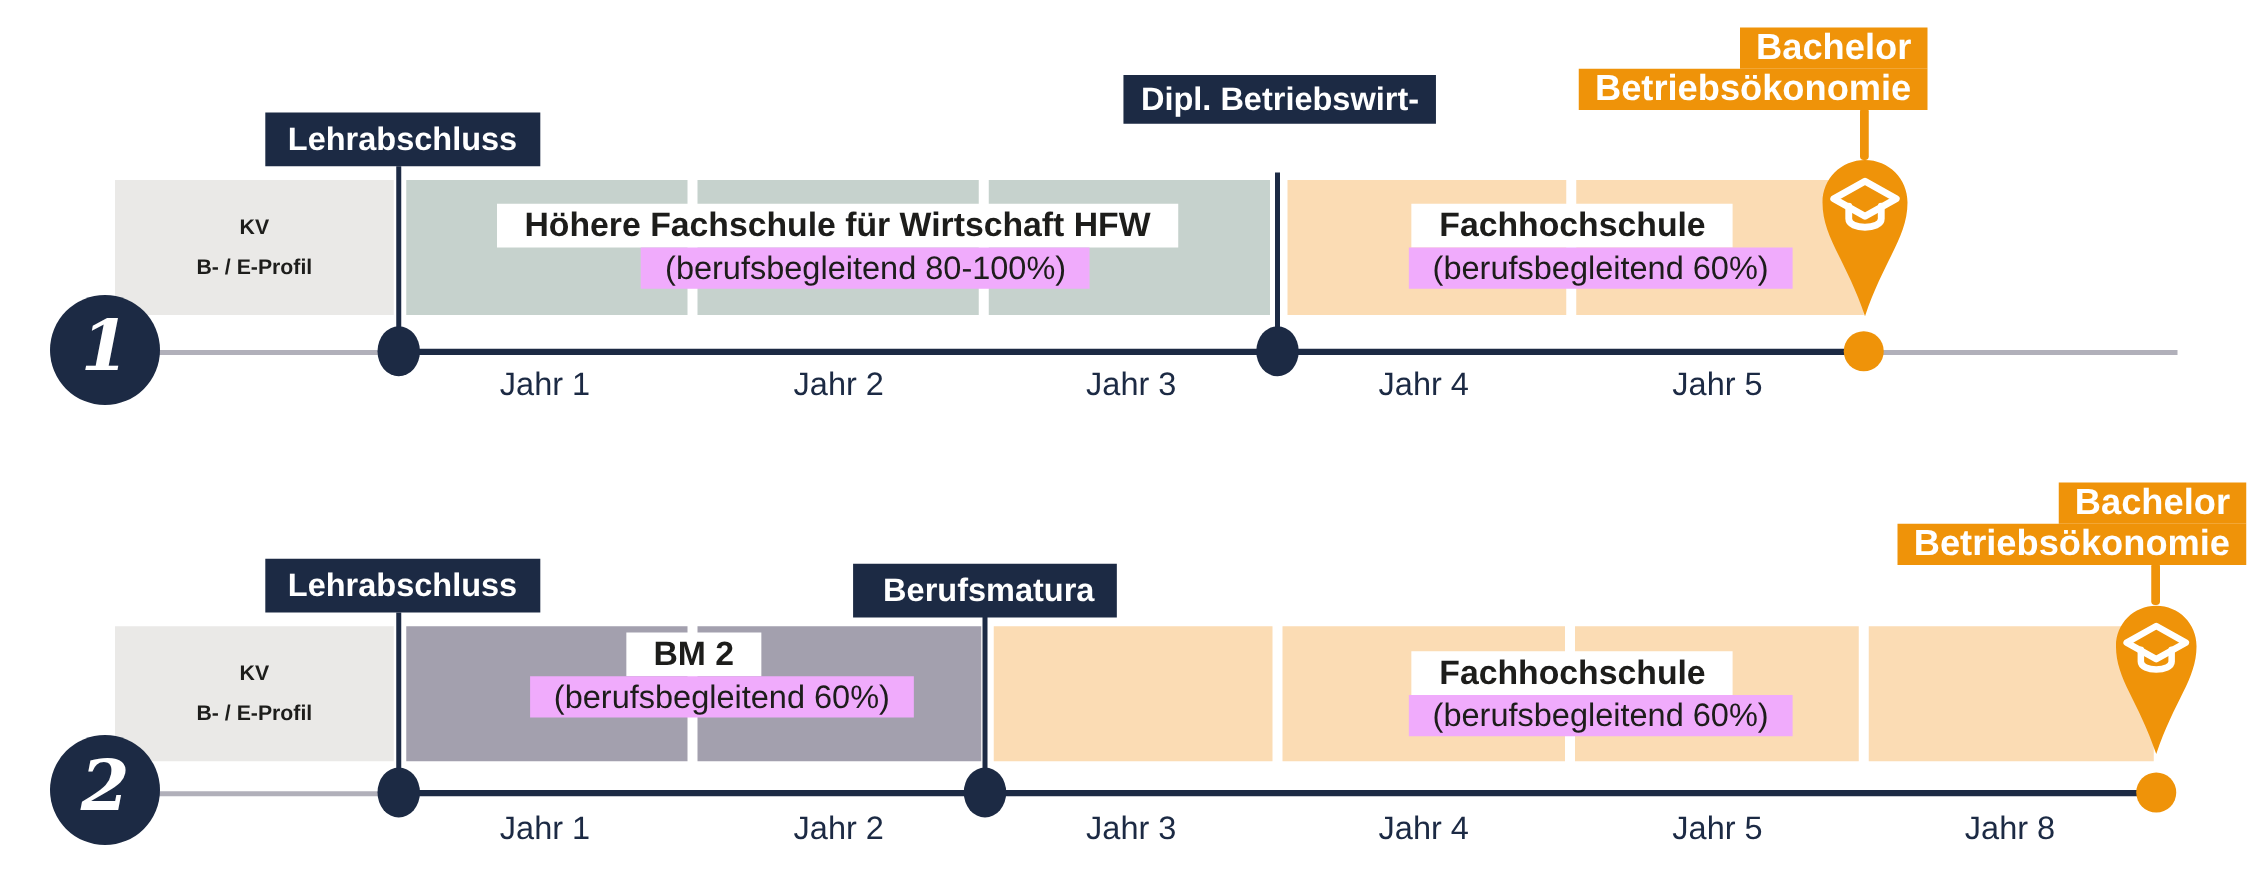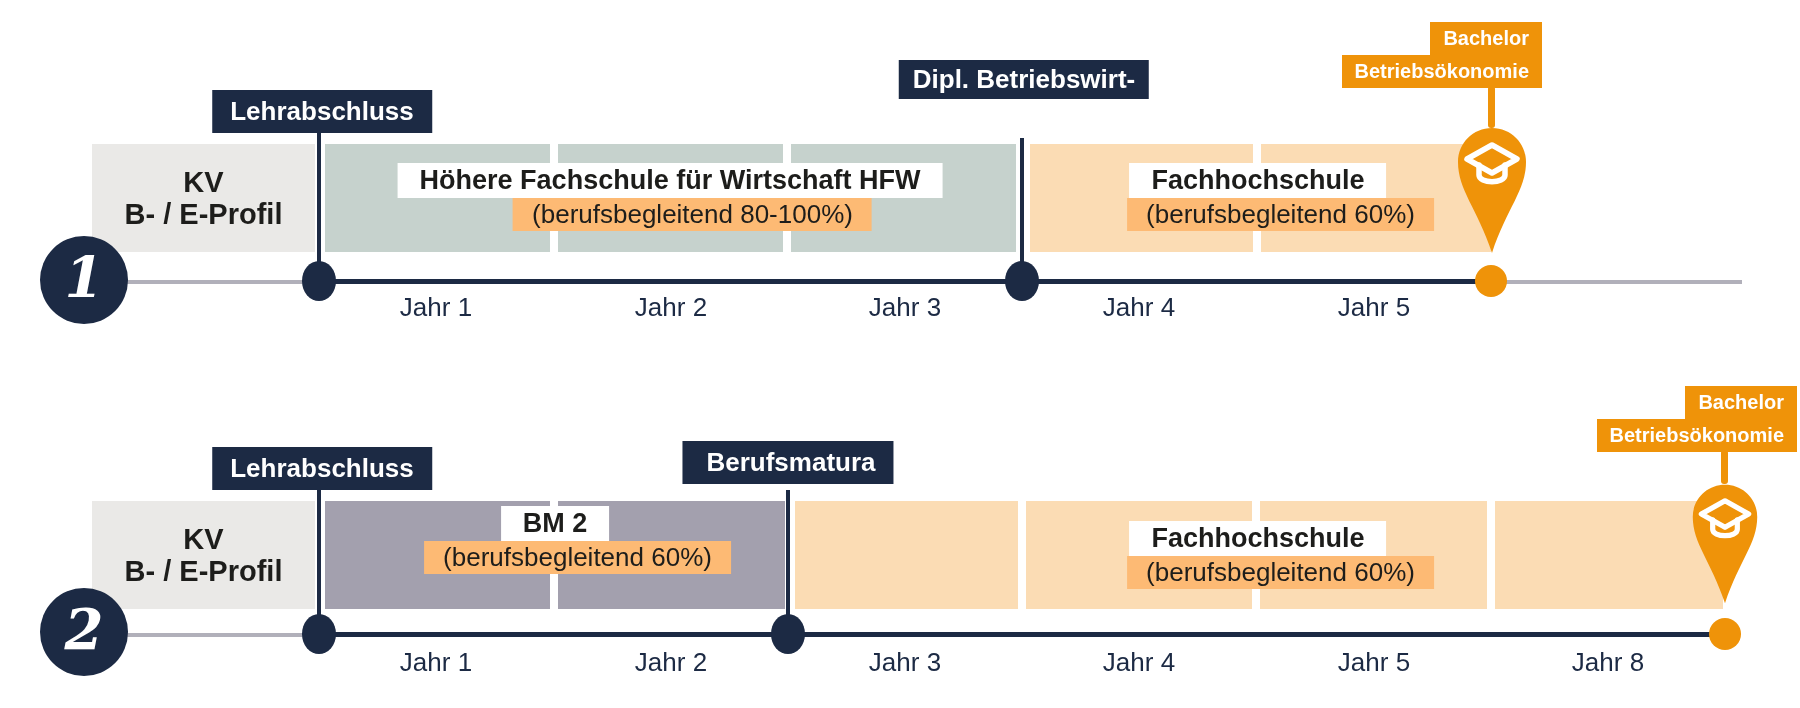--- a/index.html
+++ b/index.html
@@ -17,30 +17,30 @@
   .dot.orange{width:32px;height:32px;background:var(--c-orange);}
   .num-circle{position:absolute;width:88px;height:88px;border-radius:50%;background:var(--c-navy);
               color:#fff;display:flex;align-items:center;justify-content:center;z-index:6;
               font:italic bold 56px "DejaVu Serif",serif;padding-bottom:6px;box-sizing:border-box;}
   .band{position:absolute;height:108px;z-index:1;}
   .band.kv{background:var(--c-kv_gray);}
   .band.sage{background:var(--c-sage);}
   .band.peach{background:var(--c-peach);}
   .band.bmgray{background:var(--c-bm_gray);}
   .kv-label{position:absolute;z-index:2;display:flex;flex-direction:column;align-items:center;justify-content:center;
-            width:223px;height:108px;font-weight:bold;font-size:29px;line-height:32px;color:var(--c-text_dark);text-align:center;}
+            width:223px;height:108px;font-weight:bold;font-size:17px;line-height:32px;color:var(--c-text_dark);text-align:center;}
   .stage-label{position:absolute;display:flex;flex-direction:column;align-items:center;z-index:3;transform:translateX(-50%);}
   .stage-label .title{background:#fff;padding:2px 22px;font-weight:bold;font-size:27px;line-height:31px;color:var(--c-text_dark);white-space:nowrap;}
-  .stage-label .sub{background:#fdba74;padding:1px 19px;font-size:26px;line-height:31px;color:var(--c-text_dark);white-space:nowrap;margin-left:45px;}
+  .stage-label .sub{background:#f0abfc;padding:1px 19px;font-size:26px;line-height:31px;color:var(--c-text_dark);white-space:nowrap;margin-left:45px;}
   .tag{position:absolute;transform:translateX(-50%);background:var(--c-navy);color:#fff;
        font-weight:bold;font-size:26px;line-height:33px;padding:5px 18px;white-space:nowrap;z-index:6;}
   .tag2{position:absolute;transform:translateX(-50%);display:flex;flex-direction:column;align-items:center;z-index:6;}
   .tag2 span{background:var(--c-navy);color:#fff;font-weight:bold;font-size:26px;line-height:31px;padding:4px 14px;white-space:nowrap;}
   .flag{position:absolute;display:flex;flex-direction:column;align-items:flex-end;z-index:6;}
-  .flag span{background:var(--c-orange);color:#fff;font-weight:bold;font-size:20px;line-height:27px;padding:3px 13px;white-space:nowrap;}
+  .flag span{background:var(--c-orange);color:#fff;font-weight:bold;font-size:29px;line-height:27px;padding:3px 13px;white-space:nowrap;}
   .year{position:absolute;transform:translateX(-50%);color:var(--c-navy);font-size:26px;white-space:nowrap;z-index:2;}
   .pin{position:absolute;z-index:7;}
   .pin-fill{fill:var(--c-orange);}
 </style>
 </head>
 <body>
 
 <div class="canvas">
 
   <div>
@@ -131,21 +131,21 @@
     <div class="line gray" style="left:124px;top:633px;width:195px;height:4px;"></div>
     <div class="line navy" style="left:319px;top:632px;width:1406px;height:5px;"></div>
 
     <div class="num-circle" style="left:40px;top:588px;">
       <span>2</span>
     </div>
 
     <div class="tag" style="left:322px;top:447px;">Lehrabschluss</div>
     <div class="stem" style="left:317px;top:490px;height:146px;"></div>
 
-    <div class="tag" style="left:788px;top:441px;padding-left:24px;">Berufsmatura</div>
+    <div class="tag" style="left:788px;top:451px;padding-left:24px;">Berufsmatura</div>
     <div class="stem" style="left:786px;top:490px;height:146px;"></div>
 
     <div class="dot navy" style="left:302px;top:614px;"></div>
     <div class="dot navy" style="left:771px;top:614px;"></div>
     <div class="dot orange" style="left:1709px;top:618px;"></div>
 
     <div class="flag" style="right:3px;top:386px;">
       <span>Bachelor</span>
       <span>Betriebsökonomie</span>
     </div>

